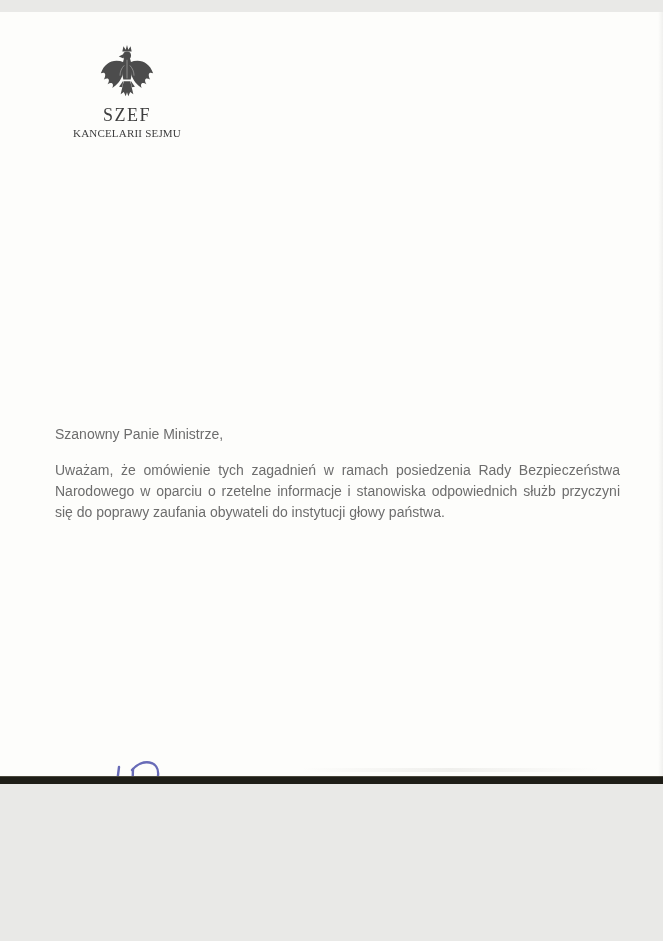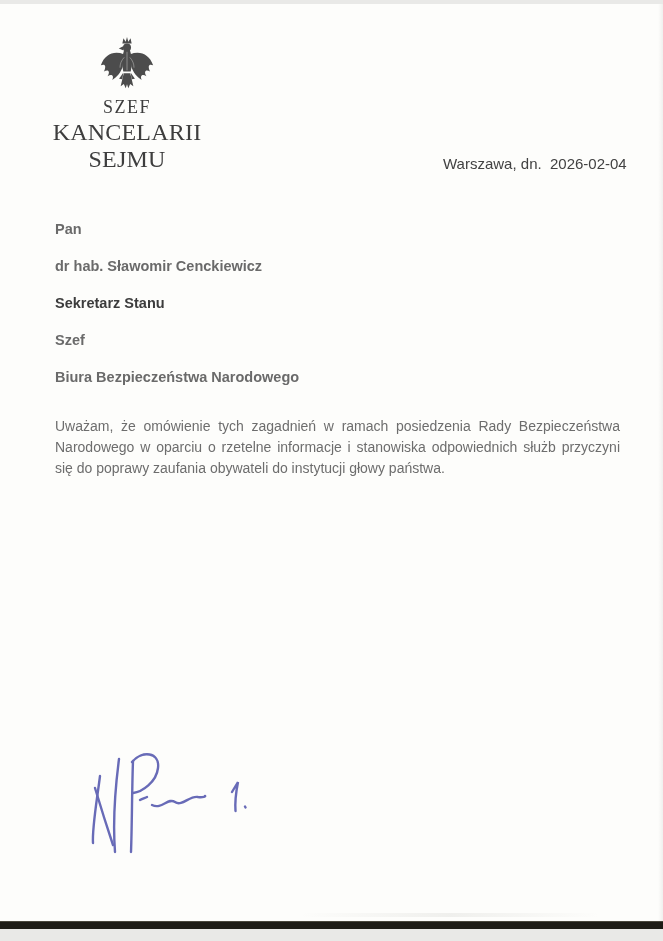--- a/index.html
+++ b/index.html
@@ -3,22 +3,22 @@
 <meta charset="utf-8">
 <title>Letter</title>
 <style>
   * { margin: 0; padding: 0; box-sizing: border-box; }
   html, body { background: #e9e9e7; }
   body { font-family: "Liberation Sans", sans-serif; }
 
   .page {
     position: relative;
     width: 663px;
-    height: 925px;
-    margin: 4px auto;
+    height: 772px;
+    margin: 12px auto;
     background: #fdfdfb;
     overflow: hidden;
   }
   
   .page::after {
     content: "";
     position: absolute;
     top: 0; right: 0; bottom: 0;
     width: 5px;
     background: linear-gradient(to right, rgba(0,0,0,0), rgba(0,0,0,0.05));
@@ -36,21 +36,21 @@
   .emblem svg { width: 100%; height: 100%; display: block; }
   .lh-line1 {
     font-family: "Liberation Serif", serif;
     font-size: 18px;
     letter-spacing: 1.5px;
     margin-top: 5px;
     color: #3e3e3e;
   }
   .lh-line2 {
     font-family: "Liberation Serif", serif;
-    font-size: 24px;
+    font-size: 11px;
     letter-spacing: 0.2px;
     margin-top: 1px;
     color: #3e3e3e;
   }
 
   .date-line {
     position: absolute;
     left: 443px; top: 151px;
     font-size: 15px;
     color: #424242;
@@ -132,31 +132,24 @@
           <path d="M27,24 C24,27 22.5,31 22.5,35"></path>
           <path d="M33,24 C36,27 37.5,31 37.5,35"></path>
           <path d="M30,18 L30,38"></path>
         </g>
       </svg>
     </span>
     <div class="lh-line1">SZEF</div>
     <div class="lh-line2">KANCELARII SEJMU</div>
   </div>
 
-  <div class="date-line">Warszawa, dn.  2026-02-04</div>
 
-  <div class="recipient">
-    <div class="r-line">Pan</div>
-    <div class="r-line">dr hab. Sławomir Cenckiewicz</div>
-    <div class="r-line r-dark">Sekretarz Stanu</div>
-    <div class="r-line">Szef</div>
-    <div class="r-line">Biura Bezpieczeństwa Narodowego</div>
-  </div>
 
   <div class="letter-body">
+    <p class="salutation">Szanowny Panie Ministrze,</p>
     <p class="para">Uważam, że omówienie tych zagadnień w ramach posiedzenia Rady Bezpieczeństwa Narodowego w oparciu o rzetelne informacje i stanowiska odpowiednich służb przyczyni się do poprawy zaufania obywateli do instytucji głowy państwa.</p>
   </div>
 
   <div class="signature">
     <svg viewBox="0 0 175 112" xmlns="http://www.w3.org/2000/svg" aria-hidden="true">
       <g fill="none" stroke="#5c5fb2" stroke-width="2.4" stroke-linecap="round" opacity="0.92">
 
         <path d="M22,28 C19,52 14,80 15,95"></path>
 
         <path d="M17,40 C23,60 30,82 35,97"></path>

